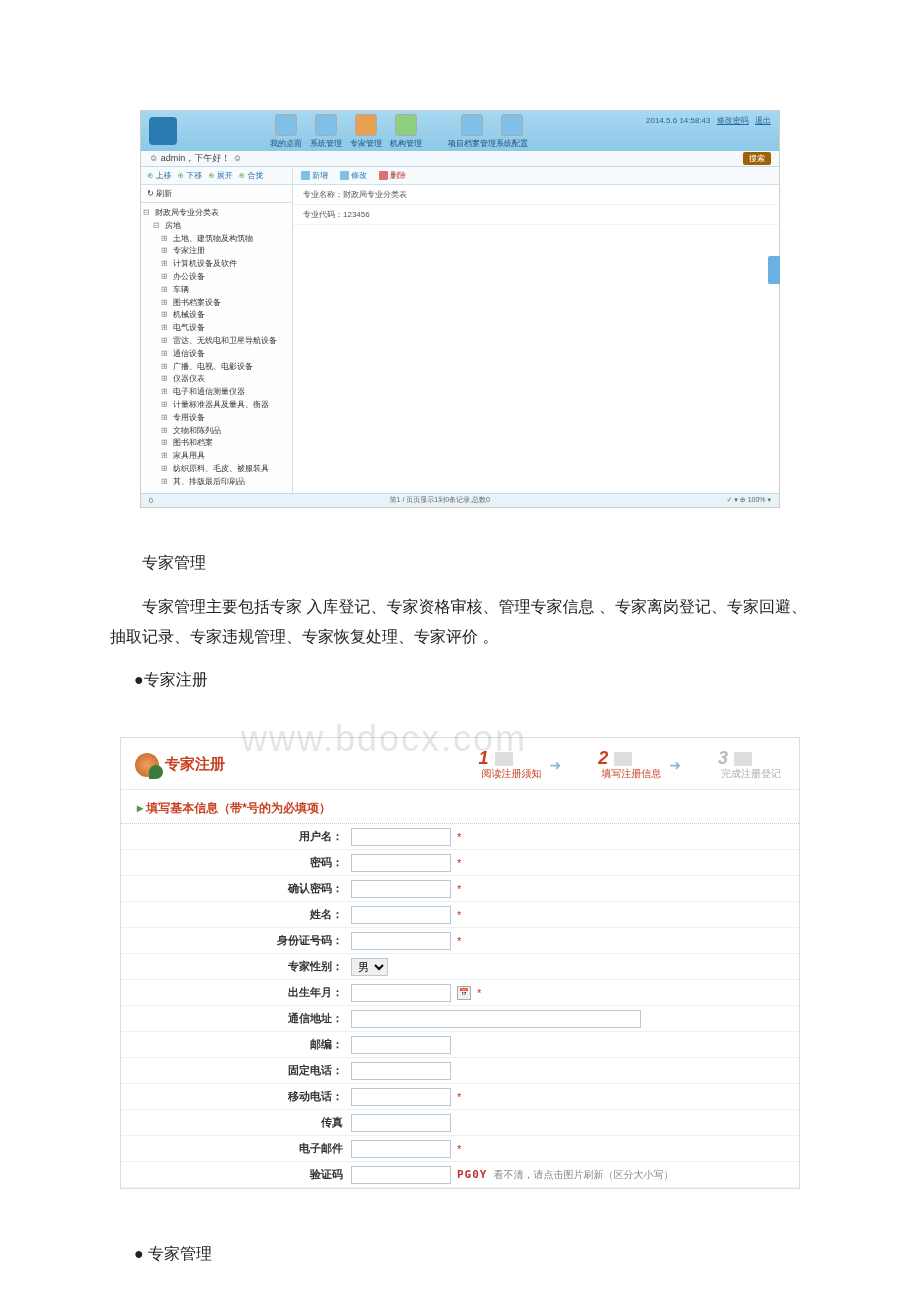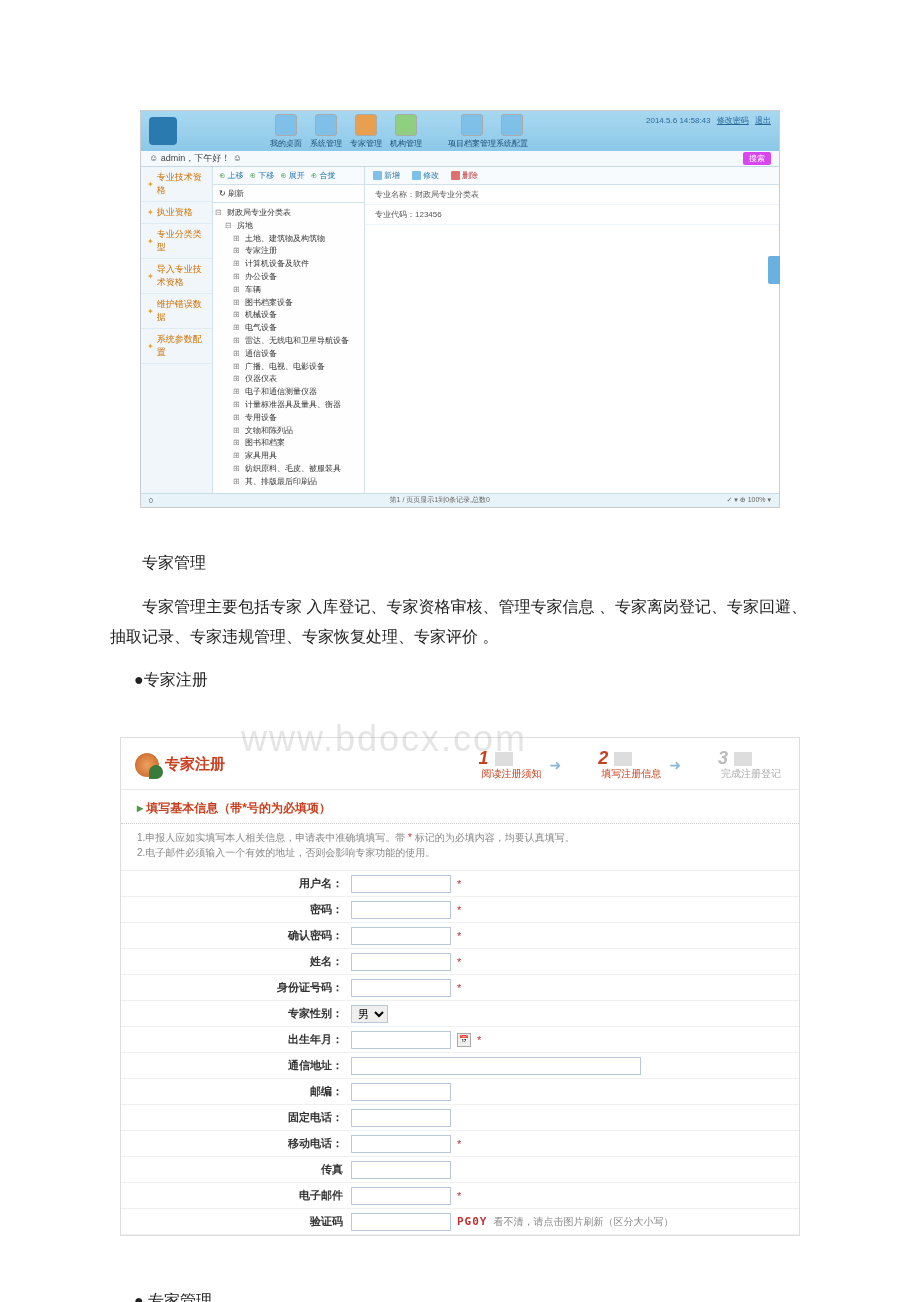--- a/index.html
+++ b/index.html
@@ -14,21 +14,21 @@
     .s1-tb { display: flex; flex-direction: column; align-items: center; width: 38px; padding: 2px; }
     .s1-tb-icon { width: 22px; height: 22px; background: #f0f0f0; border: 1px solid #aaa; border-radius: 3px; }
     .s1-tb-icon.blue { background: #7ec0e8; }
     .s1-tb-icon.orange { background: #e8a050; }
     .s1-tb-icon.green { background: #8ed080; }
     .s1-tb-label { font-size: 8px; color: #1a4a70; margin-top: 2px; white-space: nowrap; }
     .s1-ts { position: absolute; right: 8px; top: 4px; font-size: 8px; color: #2a6a9a; }
     .s1-ts a { color: #2a6a9a; text-decoration: underline; margin-left: 4px; }
     .s1-usr { height: 16px; background: #f5f9fc; padding: 2px 8px; border-bottom: 1px solid #c5d8e8; display: flex; justify-content: space-between; align-items: center; }
     .s1-usr-left { color: #444; }
-    .s1-usr-btn { background: #d946ef; color: #fff; padding: 1px 6px; border-radius: 2px; font-size: 8px; }
+    .s1-usr-btn { background: #a16207; color: #fff; padding: 1px 6px; border-radius: 2px; font-size: 8px; }
     .s1-body { display: flex; background: #fff; }
     .s1-nav { width: 72px; background: #f0f6fa; border-right: 1px solid #d0e0ec; }
     .s1-nav-item { padding: 4px 6px; border-bottom: 1px solid #e0ecf4; color: #d07000; display: flex; align-items: center; gap: 3px; }
     .s1-nav-item::before { content: "✦"; color: #e8a030; font-size: 8px; }
     .s1-mid { width: 152px; border-right: 1px solid #d0e0ec; background: #fefefe; }
     .s1-toolbar2 { padding: 3px 6px; border-bottom: 1px solid #d0e0ec; display: flex; gap: 6px; font-size: 8px; color: #2a7ab0; background: #f7fbfe; }
     .s1-toolbar2 span::before { content: "⊕ "; color: #4a9a4a; }
     .s1-refresh { padding: 3px 6px; border-bottom: 1px solid #d0e0ec; font-size: 8px; }
     .s1-refresh::before { content: "↻ "; }
     .s1-tree { padding: 4px 2px; font-size: 8px; line-height: 1.6; color: #333; }
@@ -135,28 +135,20 @@
     </div>
     <div class="s1-usr">
       <span class="s1-usr-left">
         <span>☺</span>
         <span>admin，下午好！</span>
         <span>☺</span>
       </span>
       <span class="s1-usr-btn">搜索</span>
     </div>
     <div class="s1-body">
-      <div class="s1-nav" id="s1nav">
-          <div class="s1-nav-item">专业技术资格</div>
-          <div class="s1-nav-item">执业资格</div>
-          <div class="s1-nav-item">专业分类类型</div>
-          <div class="s1-nav-item">导入专业技术资格</div>
-          <div class="s1-nav-item">维护错误数据</div>
-          <div class="s1-nav-item">系统参数配置</div>
-        </div>
       <div class="s1-mid">
         <div class="s1-toolbar2" id="s1tb2">
             <span>上移</span>
             <span>下移</span>
             <span>展开</span>
             <span>合拢</span>
           </div>
         <div class="s1-refresh">刷新</div>
         <div class="s1-tree">
           <div class="s1-tree-node open"><span>财政局专业分类表</span></div>
@@ -241,24 +233,20 @@
               <span class="s2-step-num">3</span>
               <span class="s2-step-ico"></span>
             </div>
             <span class="s2-step-lbl">完成注册登记</span>
           </div>
         </div>
     </div>
     <div class="s2-section">
       <span class="s2-section-title">填写基本信息（带*号的为必填项）</span>
     </div>
-    <div class="s2-hint">
-      <span>1.申报人应如实填写本人相关信息，申请表中准确填填写。带</span><span class="red"> * </span><span>标记的为必填内容，均要认真填写。</span><br>
-      <span>2.电子邮件必须输入一个有效的地址，否则会影响专家功能的使用。</span>
-    </div>
     <div class="s2-form" id="s2form">
         <div class="s2-row">
           <div class="s2-label">用户名：</div>
           <div class="s2-val">
             <input class="s2-input" style="">
             <span class="s2-star">*</span>
           </div>
         </div>
         <div class="s2-row">
           <div class="s2-label">密码：</div>

